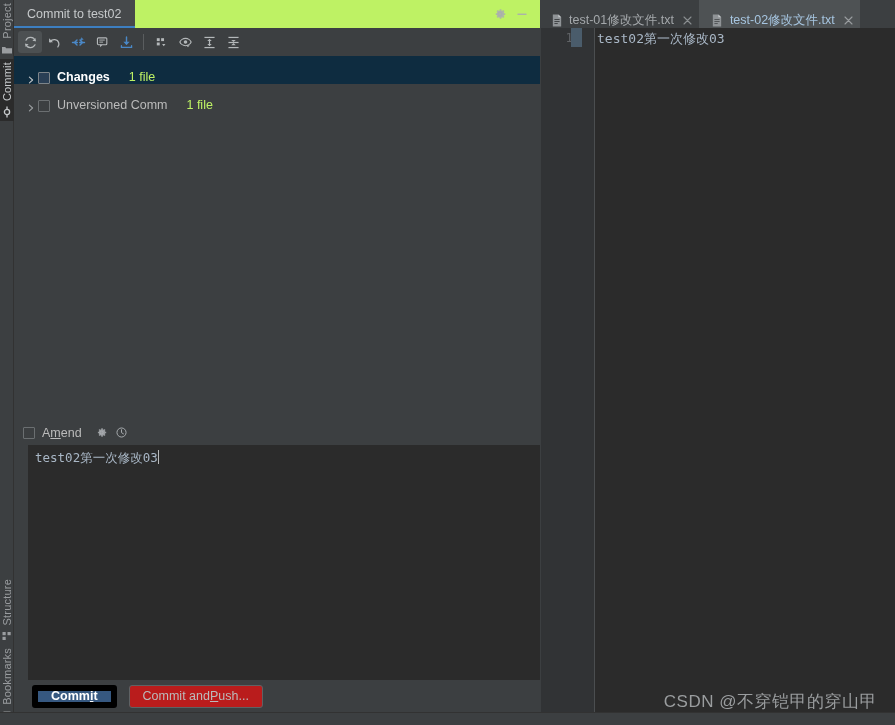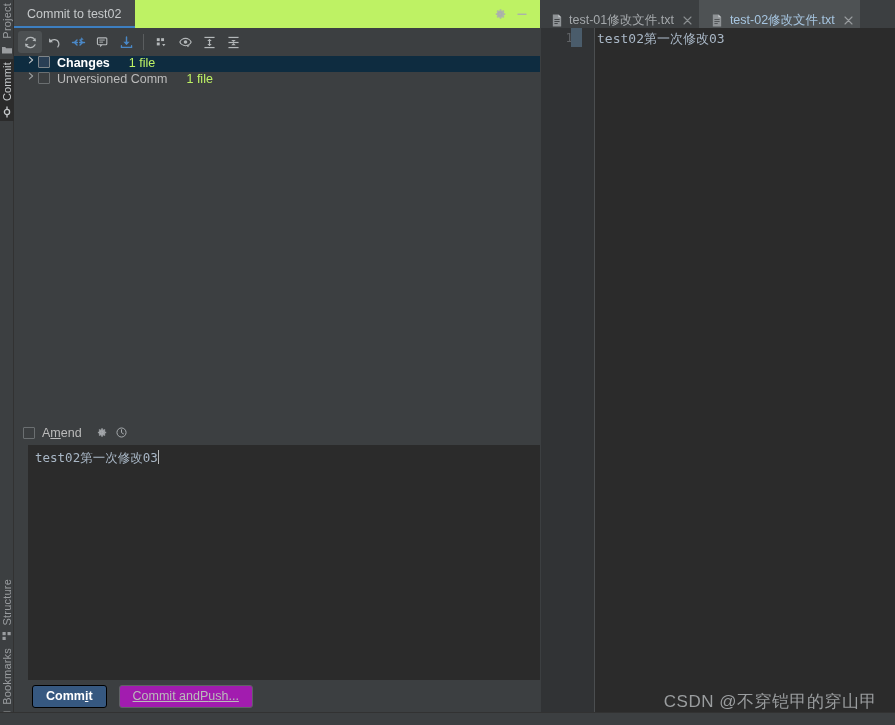--- a/index.html
+++ b/index.html
@@ -136,23 +136,23 @@
   
   .changes-tree {
     position: absolute;
     left: 0; top: 56px;
     width: 526px;
     height: 386px;
     background: #3c3f41;
     overflow: hidden;
   }
   .tree-row {
-    height: 16px;
-    display: flex;
-    align-items: flex-start;
+    height: 28px;
+    display: flex;
+    align-items: flex-end;
     padding-left: 9px;
     cursor: default;
     font-size: 12.5px;
   }
   .tree-row.selected {
     background: #0e2c40;
   }
   .tw-arrow {
     width: 15px;
     display: flex;
@@ -256,30 +256,29 @@
     justify-content: center;
     border-radius: 3px;
     font-size: 12.5px;
     box-sizing: border-box;
     cursor: default;
     white-space: nowrap;
   }
   .btn u { text-decoration: underline; }
   .btn-primary {
     background: #365880;
-    border: 1px solid #000000;
+    border: 6px solid #000000;
     color: #ffffff;
     font-weight: bold;
   }
   .btn-default {
-    background: #a21caf;
+    background: #b91c1c;
     border: 1px solid #5e6264;
     color: #bbbbbb;
     margin-left: 12px;
-    text-decoration: underline;
   }
 
   
   .editor-pane {
     position: absolute;
     left: 541px; top: 0;
     width: 354px;
     height: 725px;
     background: #2b2b2b;
   }

